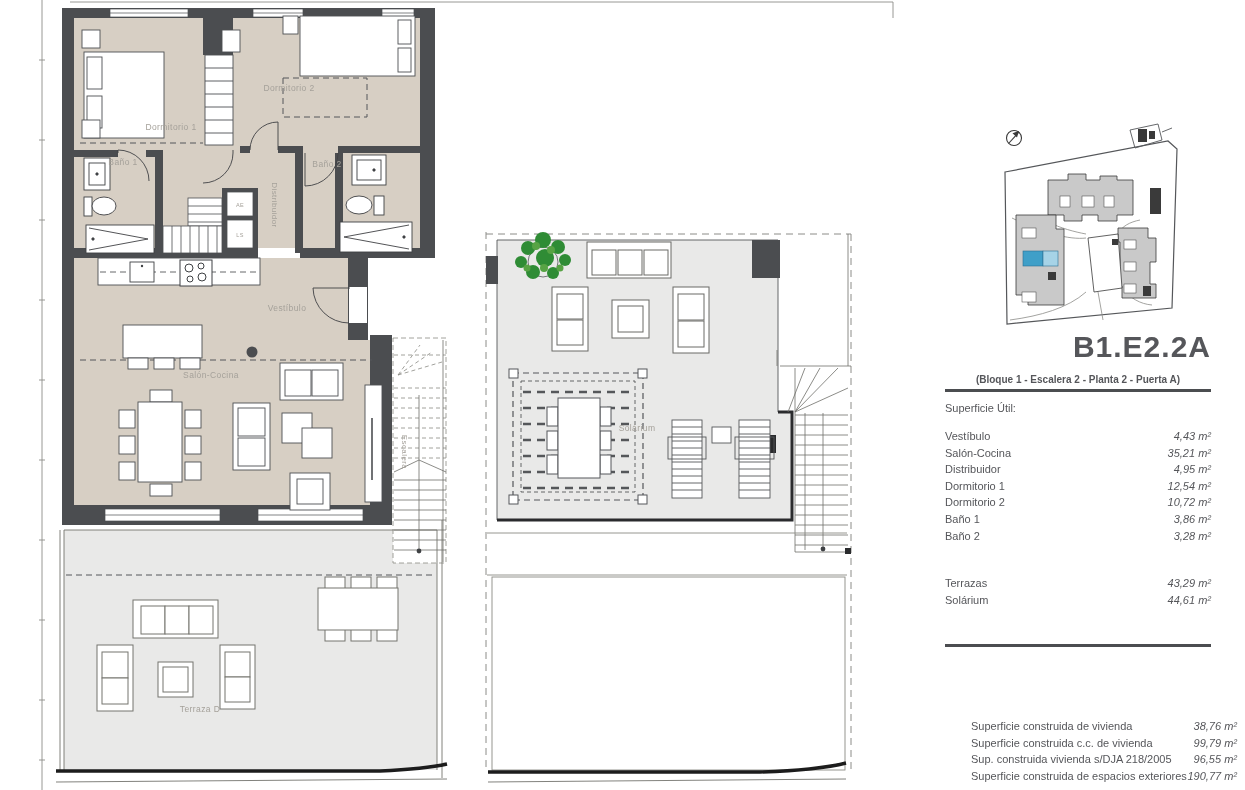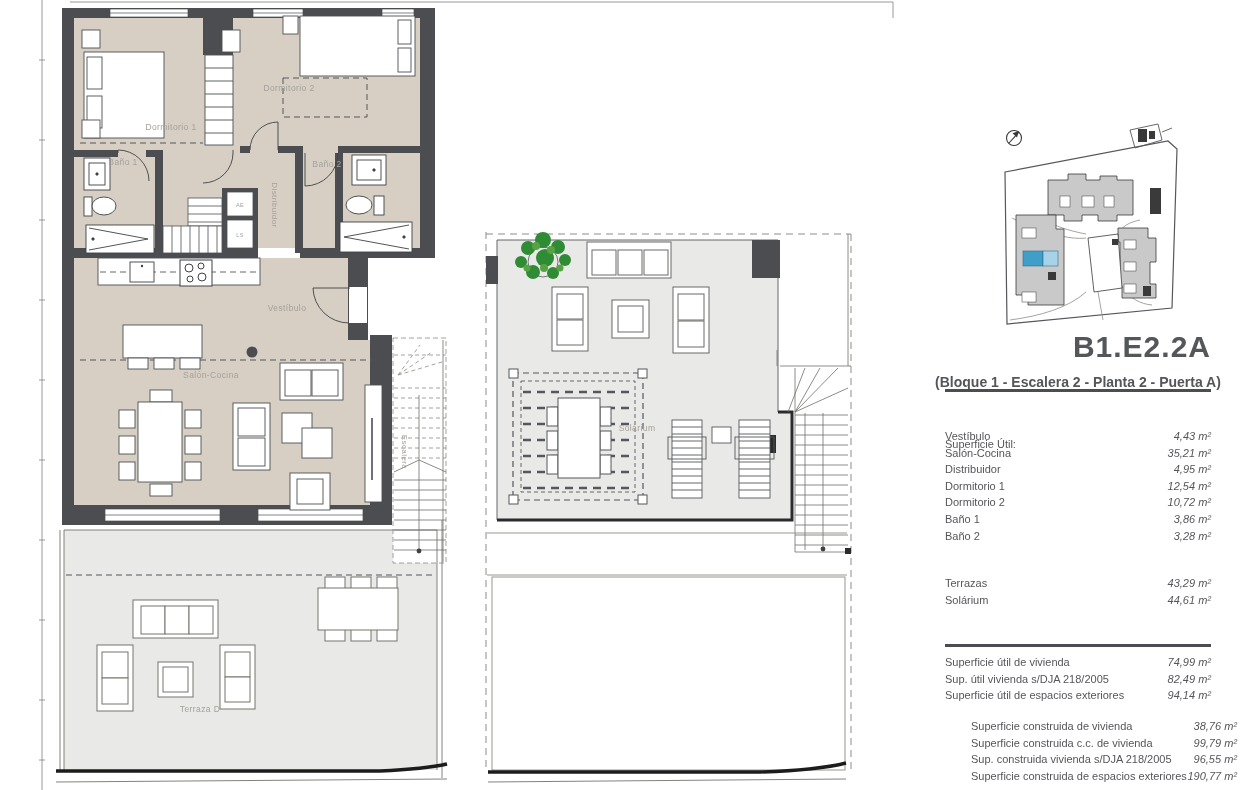--- a/index.html
+++ b/index.html
@@ -4,24 +4,24 @@
 <style>
   html,body{margin:0;padding:0;background:#ffffff;}
   #page{position:relative;width:1245px;height:790px;background:#fff;overflow:hidden;
         font-family:"Liberation Sans", sans-serif;}
   #plans-svg{position:absolute;left:0;top:0;}
   .plan-label{fill:#a5a19a;font-family:"Liberation Sans",sans-serif;letter-spacing:.4px;}
   .panel{position:absolute;left:945px;top:0;width:266px;height:790px;color:#55565a;}
   .unit-title{position:absolute;top:330px;left:0;width:100%;text-align:right;
               font-size:30px;font-weight:bold;letter-spacing:1px;color:#55565a;}
   .unit-subtitle{position:absolute;top:374px;left:-10px;width:286px;text-align:center;
-                 font-size:14px;font-weight:bold;color:#55565a;}
+                 font-size:10px;font-weight:bold;color:#55565a;}
   .rule{position:absolute;left:0;width:266px;height:3px;background:#4b4d50;}
   .rule1{top:389px;} .rule2{top:644px;}
-  .section-heading{position:absolute;top:402px;left:0;font-size:11px;margin-top:36px;}
+  .section-heading{position:absolute;top:402px;left:0;font-size:11px;}
   .rows{position:absolute;left:0;width:266px;}
   .rows-rooms{top:428px;} .rows-ext{top:575px;} .rows-util{top:654px;} .rows-con{top:718px;margin-left:26px;}
   .arow{display:flex;justify-content:space-between;height:16.6px;font-size:11px;line-height:16.6px;}
   .arow .val{text-align:left;font-style:italic;}
 </style>
 </head>
 <body>
 
 <div id="page">
 
@@ -457,34 +457,20 @@
           <span class="val">43,29 m²</span>
         </div>
     <div class="arow">
           <span>Solárium</span>
           <span class="val">44,61 m²</span>
         </div>
   </div>
 
   <div class="rule rule2"></div>
 
-  <div class="rows rows-util">
-    <div class="arow">
-          <span>Superficie útil de vivienda</span>
-          <span class="val">74,99 m²</span>
-        </div>
-    <div class="arow">
-          <span>Sup. útil vivienda s/DJA 218/2005</span>
-          <span class="val">82,49 m²</span>
-        </div>
-    <div class="arow">
-          <span>Superficie útil de espacios exteriores</span>
-          <span class="val">94,14 m²</span>
-        </div>
-  </div>
 
   <div class="rows rows-con">
     <div class="arow">
           <span>Superficie construida de vivienda</span>
           <span class="val">38,76 m²</span>
         </div>
     <div class="arow">
           <span>Superficie construida c.c. de vivienda</span>
           <span class="val">99,79 m²</span>
         </div>

